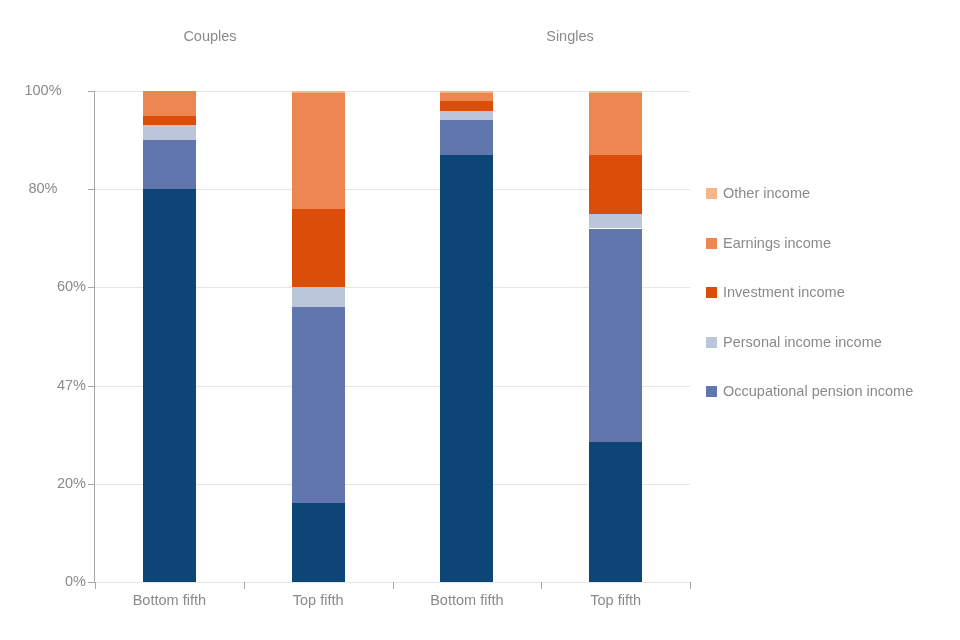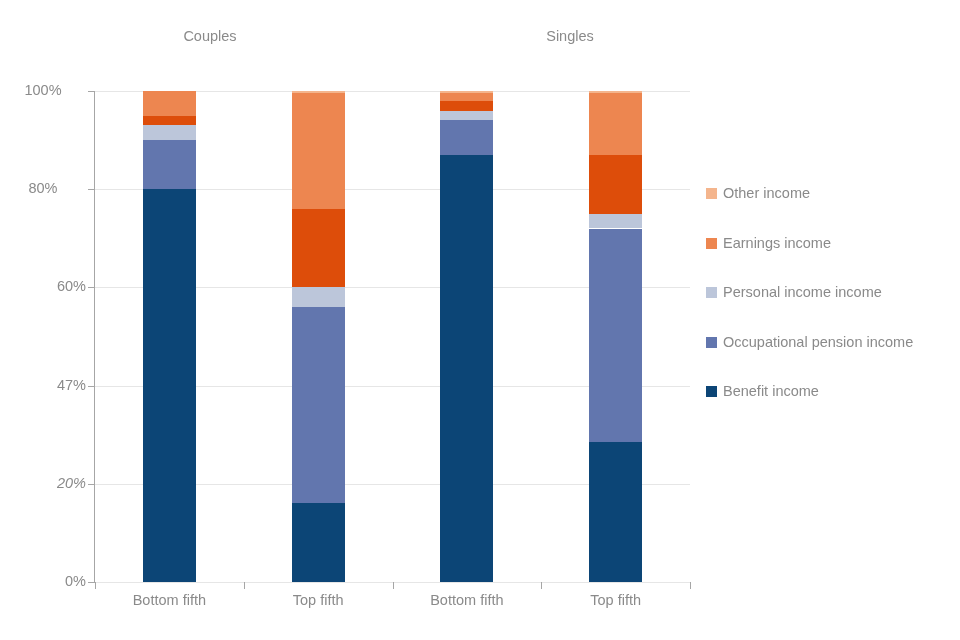--- a/index.html
+++ b/index.html
@@ -147,21 +147,21 @@
 </head>
 <body>
 
 <div id="chart-root">
 
   <div class="group-header" id="group-header-0">Couples</div>
   <div class="group-header" id="group-header-1">Singles</div>
 
   <div id="y-axis-labels">
       <div class="y-tick-label" style="top: 582px;">0%</div>
-      <div class="y-tick-label" style="top: 483.8px; font-style: italic;">20%</div>
+      <div class="y-tick-label" style="top: 483.8px;">20%</div>
       <div class="y-tick-label" style="top: 385.6px;">47%</div>
       <div class="y-tick-label" style="top: 287.4px;">60%</div>
       <div class="y-tick-label" style="top: 189.2px; text-align: center;">80%</div>
       <div class="y-tick-label" style="top: 91px; text-align: center;">100%</div>
     </div>
 
   <div id="axis-line-y"></div>
   <div id="axis-line-x"></div>
 
   <div id="plot-area">
@@ -219,30 +219,30 @@
   <div id="legend">
       <div class="legend-item">
         <span class="legend-swatch" style="background: rgb(244, 181, 141);"></span>
         <span class="legend-label">Other income</span>
       </div>
       <div class="legend-item">
         <span class="legend-swatch" style="background: rgb(237, 134, 80);"></span>
         <span class="legend-label">Earnings income</span>
       </div>
       <div class="legend-item">
+        <span class="legend-swatch" style="background: rgb(221, 77, 10);"></span>
+        <span class="legend-label">Investment income</span>
+      </div>
+      <div class="legend-item">
         <span class="legend-swatch" style="background: rgb(188, 198, 218);"></span>
         <span class="legend-label">Personal income income</span>
       </div>
       <div class="legend-item">
         <span class="legend-swatch" style="background: rgb(98, 118, 174);"></span>
         <span class="legend-label">Occupational pension income</span>
-      </div>
-      <div class="legend-item">
-        <span class="legend-swatch" style="background: rgb(12, 69, 118);"></span>
-        <span class="legend-label">Benefit income</span>
       </div>
     </div>
 
 <div class="y-tick-mark" style="top: 582px;"></div>
     <div class="y-tick-mark" style="top: 483.8px;"></div>
     <div class="y-tick-mark" style="top: 385.6px;"></div>
     <div class="y-tick-mark" style="top: 287.4px;"></div>
     <div class="y-tick-mark" style="top: 189.2px;"></div>
     <div class="y-tick-mark" style="top: 91px;"></div>
   </div>

